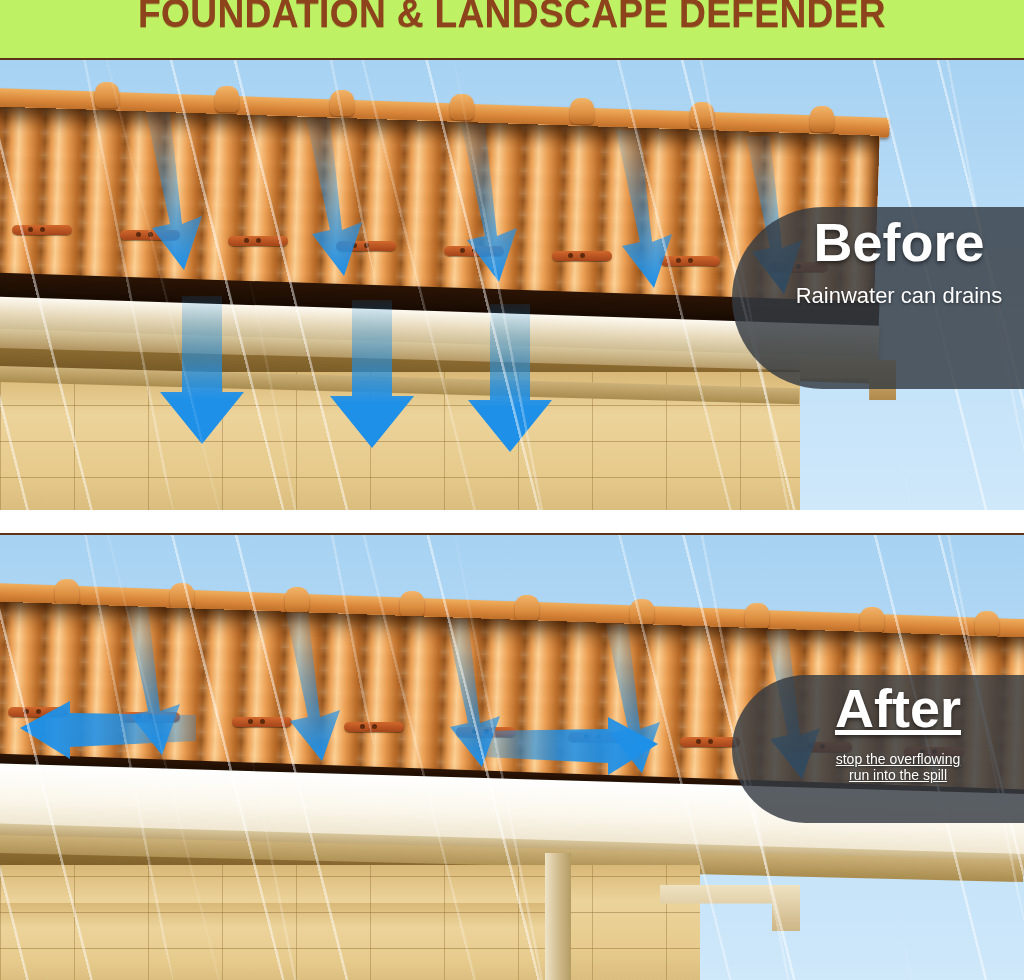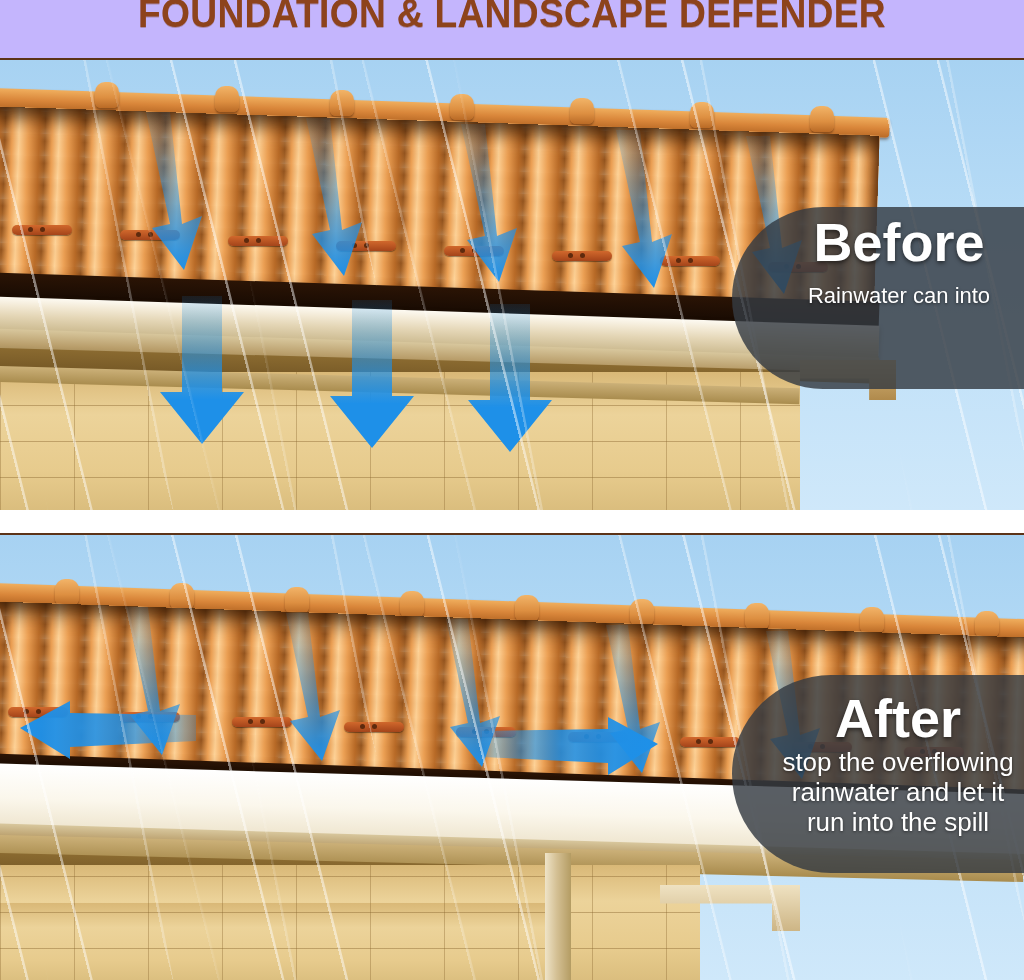--- a/index.html
+++ b/index.html
@@ -7,21 +7,21 @@
   body{
     width:1024px;height:980px;overflow:hidden;
     font-family:"Liberation Sans","DejaVu Sans",sans-serif;
     position:relative;
   }
   .page{position:relative;width:1024px;height:980px;background:#ffffff;}
 
   
   .title-bar{
     position:absolute;left:0;top:0;width:1024px;height:58px;
-    background:#c4b5fd;overflow:hidden;
+    background:#bef264;overflow:hidden;
   }
   .title-text{
     position:absolute;left:0;top:-9px;width:1024px;
     text-align:center;
     font-family:"Liberation Sans","DejaVu Sans",sans-serif;
     font-weight:bold;font-size:40px;letter-spacing:0.3px;
     color:#8d431c;
     transform:scaleX(0.93);transform-origin:center top;
     white-space:nowrap;
     text-shadow:0 1px 0 rgba(120,55,20,.35);
@@ -173,23 +173,23 @@
     text-shadow:0 2px 4px rgba(0,0,0,.55);
     white-space:nowrap;
   }
   .label-sub{
     font-weight:normal;line-height:1.16;
     text-shadow:0 1px 3px rgba(0,0,0,.5);
   }
   #overlay-before{top:147px;height:182px;width:292px;padding:6px 14px 0 56px;}
   #overlay-before .label-title{font-size:54px;margin-top:2px;}
   #overlay-before .label-sub{font-size:22px;margin-top:14px;}
-  #overlay-after{top:140px;height:198px;width:292px;padding:12px 10px 0 50px;}
+  #overlay-after{top:140px;height:148px;width:292px;padding:2px 10px 0 50px;text-decoration:underline;}
   #overlay-after .label-title{font-size:54px;margin-top:4px;}
-  #overlay-after .label-sub{font-size:26px;margin-top:2px;}
+  #overlay-after .label-sub{font-size:14px;margin-top:16px;}
 
   .gap{
     position:absolute;left:0;top:510px;width:1024px;height:23px;background:#ffffff;
   }
 </style>
 </head>
 <body>
 
 <div class="page">
 
@@ -287,21 +287,21 @@
           <path d="M22 0 L62 0 L62 96 L84 96 L42 148 L0 96 L22 96 Z" fill="url(#bvfade1)"></path>
         </svg>
       </div>
 
       <div class="rain"></div>
     </div>
 
     <div class="label-overlay" id="overlay-before">
       <div class="label-title">Before</div>
       <div class="label-sub">
-        <div>Rainwater can into</div>
+        <div>Rainwater can drains</div>
       </div>
     </div>
   </div>
 
   <div class="gap"></div>
 
   <div class="panel" id="panel-after">
     <div class="scene">
       <div class="sky"></div>
 
@@ -401,19 +401,18 @@
         </svg>
       </div>
 
       <div class="rain"></div>
     </div>
 
     <div class="label-overlay" id="overlay-after">
       <div class="label-title">After</div>
       <div class="label-sub">
         <div>stop the overflowing</div>
-        <div>rainwater and let it</div>
         <div>run into the spill</div>
       </div>
     </div>
   </div>
 
 </div>
 
 </body></html>

